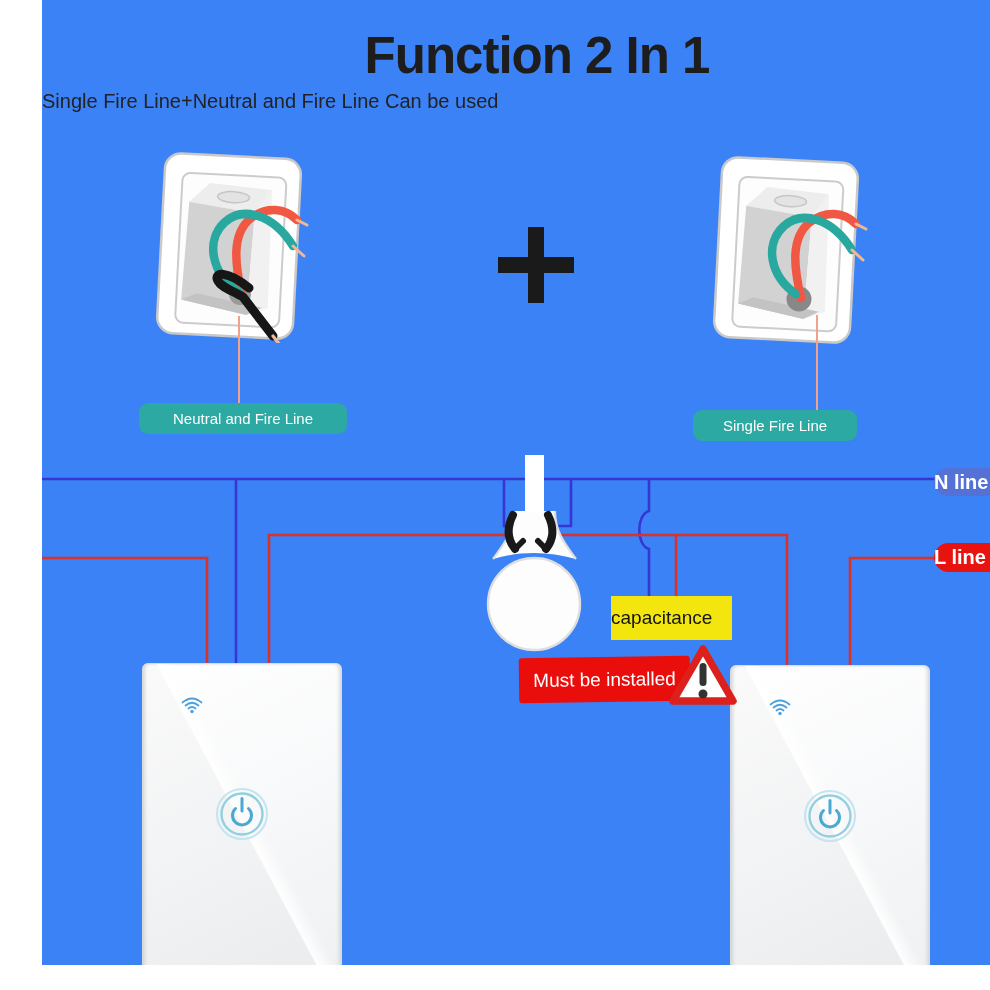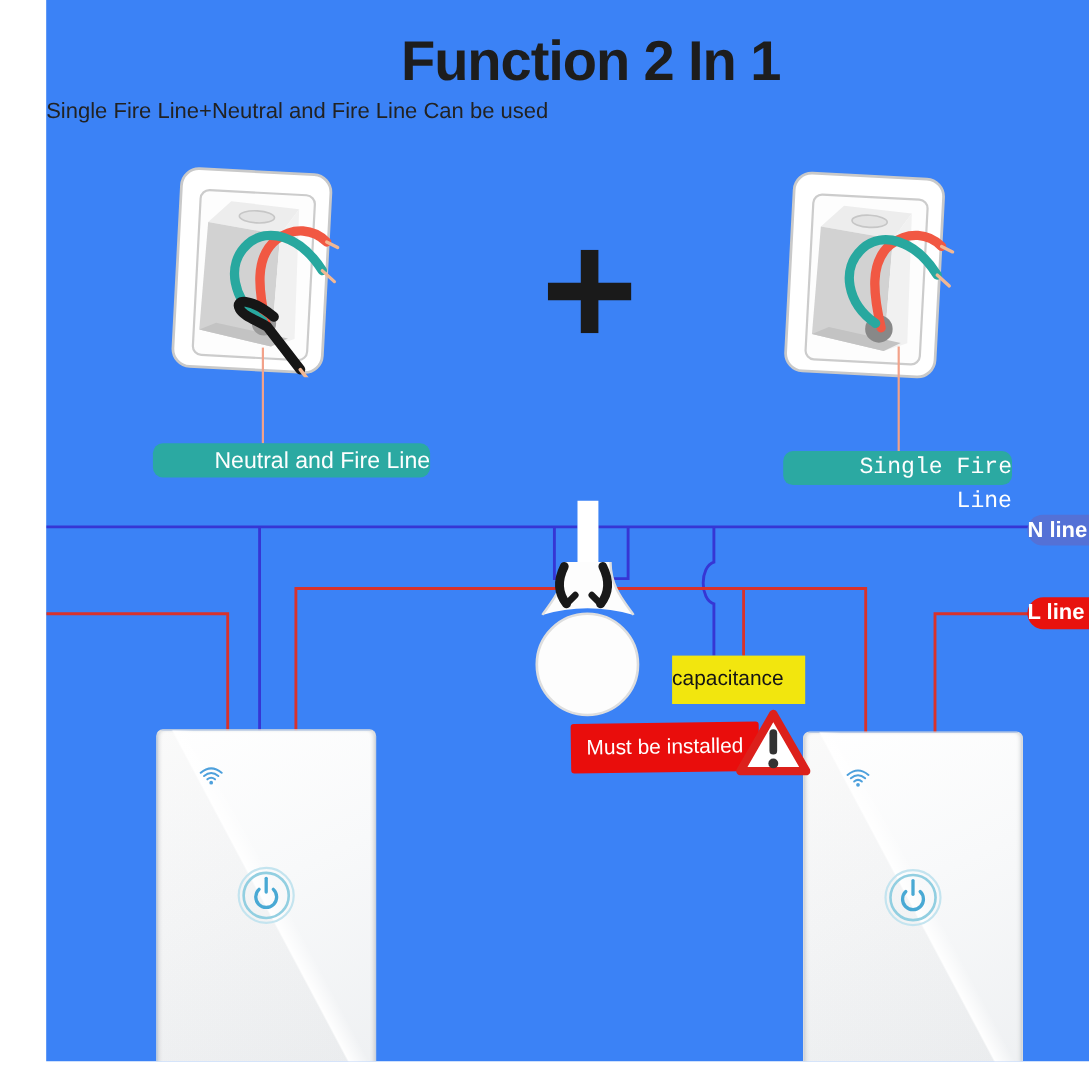--- a/index.html
+++ b/index.html
@@ -13,24 +13,24 @@
     position:absolute;top:26px;left:0;width:990px;text-align:center;
     font-size:51px;font-weight:bold;letter-spacing:-1px;color:#1d1d1d;margin:0;
   }
   .subtitle{
     position:absolute;top:90px;left:0;width:990px;text-align:left;
     font-size:20px;color:#222;margin:0;
   }
   
   .mode-label{
     position:absolute;height:31px;border-radius:9px;background:#2ba9a2;
-    color:#fdfefe;font-size:21px;line-height:31px;text-align:right;padding-left:44px;
+    color:#fdfefe;font-size:15px;line-height:31px;text-align:center;
   }
   .mode-label.left{left:97px;top:403px;width:208px;}
-  .mode-label.right{left:670px;top:410px;width:164px;font-family:Liberation Mono, monospace;}
+  .mode-label.right{left:651px;top:410px;width:164px;}
   .leader{position:absolute;width:2px;background:#f2a28a;}
   .leader.left{left:196px;top:316px;height:87px;}
   .leader.right{left:774px;top:315px;height:95px;}
   
   .wallbox{position:absolute;width:165px;height:195px;}
   .wallbox.left{left:105px;top:148px;}
   .wallbox.right{left:662px;top:152px;}
   .plus{position:absolute;left:456px;top:227px;width:76px;height:76px;}
   .wiring{position:absolute;left:0;top:455px;width:990px;height:256px;}
   

